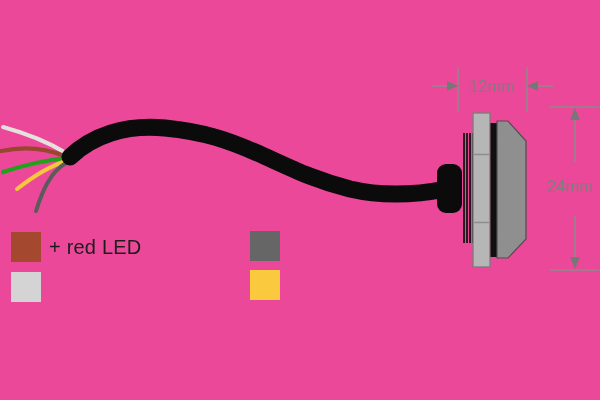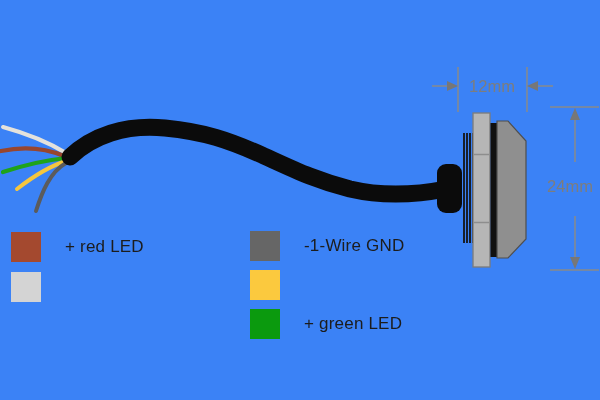--- a/index.html
+++ b/index.html
@@ -1,20 +1,20 @@
 <!DOCTYPE html>
 <html><head>
 <meta charset="utf-8">
 <style>
   html, body { margin: 0; padding: 0; background: #ffffff; }
   .stage {
     position: relative;
     width: 600px;
     height: 400px;
-    background: #3b82f6;
+    background: #ec4899;
     overflow: hidden;
     font-family: "Liberation Sans", sans-serif;
   }
   .stage svg { position: absolute; left: 0; top: 0; }
   .legend {
     position: absolute;
     display: flex;
     flex-direction: column;
   }
   .legend-left  { left: 11px;  top: 232px; gap: 10px; }
@@ -24,22 +24,22 @@
     align-items: center;
     height: 30px;
   }
   .swatch {
     width: 30px;
     height: 30px;
     flex: 0 0 30px;
     display: inline-block;
   }
   .legend-label {
-    margin-left: 24px;
-    font-size: 17px;
+    margin-left: 8px;
+    font-size: 20px;
     color: #1c1c1c;
     white-space: nowrap;
     letter-spacing: 0.2px;
   }
   .dim-text {
     font-family: "Liberation Sans", sans-serif;
     font-size: 16.5px;
     fill: #7d7d7d;
   }
 </style>
@@ -109,24 +109,19 @@
       <span class="legend-label">+ red LED</span>
     </div>
     <div class="legend-row">
       <span class="swatch" style="background-color: rgb(212, 212, 212);"></span>
     </div>
   </div>
 
   <div class="legend legend-right">
     <div class="legend-row">
       <span class="swatch" style="background-color: rgb(102, 102, 102);"></span>
-      <span class="legend-label">-1-Wire GND</span>
     </div>
     <div class="legend-row">
       <span class="swatch" style="background-color: rgb(251, 201, 62);"></span>
-    </div>
-    <div class="legend-row">
-      <span class="swatch" style="background-color: rgb(11, 154, 14);"></span>
-      <span class="legend-label">+ green LED</span>
     </div>
   </div>
 
 </div>
 
 </body></html>

